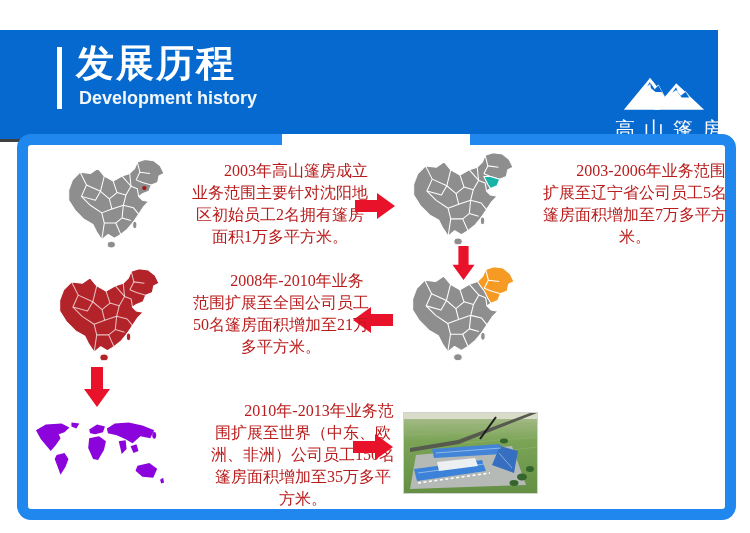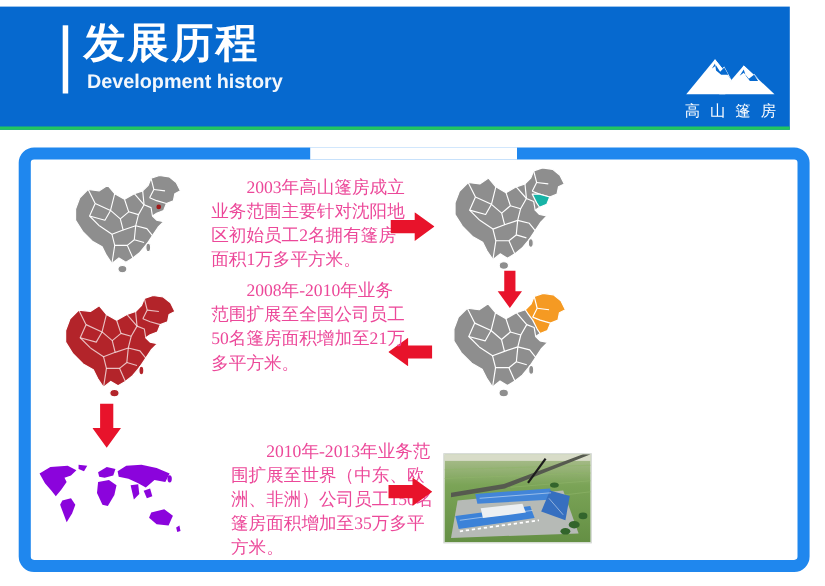--- a/index.html
+++ b/index.html
@@ -1,39 +1,39 @@
 <!DOCTYPE html>
 <html style="--header_blue: #0669cf; --border_blue: #1f87ee; --arrow_red: #e8132b; --map_gray: #8e8e8e; --map_red: #b3242a; --highlight_teal: #17b3a6; --highlight_orange: #f59a23; --world_purple: #8b04dc;"><head>
 <meta charset="utf-8">
 <style>
   html,body{margin:0;padding:0;background:#ffffff;}
   .page{position:relative;width:750px;height:533px;background:#fff;overflow:hidden;
         font-family:"Liberation Sans",sans-serif;}
 
   
-  .header{position:absolute;left:0;top:6px;width:718px;height:109px;
-          background:var(--header_blue,#0669cf);border-bottom:3px solid #22c55e;}
+  .header{position:absolute;left:0;top:30px;width:718px;height:109px;
+          background:var(--header_blue,#0669cf);border-bottom:3px solid #404040;}
   .accent-bar{position:absolute;left:57px;top:17px;width:5px;height:62px;background:#fff;}
   .page-title{position:absolute;left:76px;top:8px;margin:0;color:#fff;font-size:38px;
               font-weight:bold;letter-spacing:2px;font-family:"Liberation Sans",sans-serif;}
   .page-subtitle{position:absolute;left:79px;top:58px;margin:0;color:#fff;font-size:18px;
                  font-weight:bold;opacity:.95;}
   .logo{position:absolute;left:606px;top:38px;width:116px;text-align:center;}
   .logo svg{display:block;margin:0 auto;}
-  .logo-text{color:#fff;font-size:14px;letter-spacing:9px;margin-top:2px;white-space:nowrap;
+  .logo-text{color:#fff;font-size:20px;letter-spacing:9px;margin-top:2px;white-space:nowrap;
              padding-left:9px;}
 
   
   .card{position:absolute;left:17px;top:134px;width:719px;height:386px;box-sizing:border-box;
         border:11px solid var(--border_blue,#1f87ee);border-radius:14px;background:#fff;}
   .border-gap{position:absolute;left:282px;top:134px;width:188px;height:11px;background:#fff;}
 
   
-  .ms-text{position:absolute;margin:0;color:#ec4899;font-size:16px;line-height:22px;
-           text-indent:2em;text-align:left;
+  .ms-text{position:absolute;margin:0;color:#b91c1c;font-size:16px;line-height:22px;
+           text-indent:2em;text-align:center;
            font-family:"Liberation Serif","DejaVu Serif",serif;}
   .map{position:absolute;}
   .arrow{position:absolute;}
   .photo{position:absolute;border:1px solid #cfd4cf;}
 </style>
 </head>
 <body>
 
 <div class="page">
 
@@ -110,20 +110,21 @@
           <path d="M57,4 L59,12 L56,18"></path>
         <path d="M59,12 L67,13"></path>
           <path d="M56,18 L61,20 L68,22"></path>
           <path d="M51,13 L52,23"></path>
       </g>
       <polygon points="56,20 61,20 68,22 66,27 61,29 59,26" fill="var(--highlight_teal,#17b3a6)"></polygon>
       <ellipse cx="36.5" cy="69" rx="3.2" ry="2.6" fill="var(--map_gray,#8e8e8e)"></ellipse>
       <ellipse cx="55" cy="53.5" rx="1.7" ry="3" fill="var(--map_gray,#8e8e8e)"></ellipse>
     </g>
   </svg>
+  <p class="ms-text" style="left:542px;top:160px;width:186px;">2003-2006年业务范围扩展至辽宁省公司员工5名篷房面积增加至7万多平方米。</p>
 
   <svg class="arrow" style="left:450px;top:246px;" width="27" height="34" viewBox="0 0 26 40">
     <polygon points="7,0 19,0 19,22 26,22 13,40 0,22 7,22" fill="var(--arrow_red,#e8132b)"></polygon>
   </svg>
 
   <svg class="map" style="left:397px;top:264px;" width="134" height="100" viewBox="0 0 82 74">
     <g stroke="#fff" stroke-width="0.8" stroke-linejoin="round">
       <path fill="var(--map_gray,#8e8e8e)" d="M3,26 L6,18 L12,12 L20,13 L26,9 L31,15 L38,19 L45,15 L51,13 L55,9 L57,4 L63,2 L70,3 L75,7 L78,13 L74,15 L73,20 L68,22 L66,27 L61,29 L58,31 L61,34 L66,35 L62,39 L58,45 L54,51 L49,57 L44,61 L39,64 L34,61 L29,65 L25,59 L22,53 L15,49 L8,42 L3,34 Z"></path>
       <g fill="none">
         <path d="M12,12 L17,22 L13,31 L20,38"></path>
@@ -174,21 +175,21 @@
         <path d="M52,23 L57,25 L58,31"></path>
           <path d="M57,4 L59,12 L56,18"></path>
         <path d="M59,12 L67,13"></path>
           <path d="M56,18 L61,20 L68,22"></path>
           <path d="M51,13 L52,23"></path>
       </g>
       <ellipse cx="36.5" cy="69" rx="3.2" ry="2.6" fill="var(--map_red,#b3242a)"></ellipse>
       <ellipse cx="55" cy="53.5" rx="1.7" ry="3" fill="var(--map_red,#b3242a)"></ellipse>
     </g>
   </svg>
-  <p class="ms-text" style="left:192px;top:254px;width:178px;">2008年-2010年业务范围扩展至全国公司员工50名篷房面积增加至21万多平方米。</p>
+  <p class="ms-text" style="left:192px;top:270px;width:178px;">2008年-2010年业务范围扩展至全国公司员工50名篷房面积增加至21万多平方米。</p>
 
   <svg class="arrow" style="left:84px;top:366px;" width="26" height="42" viewBox="0 0 26 40">
     <polygon points="7,0 19,0 19,22 26,22 13,40 0,22 7,22" fill="var(--arrow_red,#e8132b)"></polygon>
   </svg>
 
   <svg class="map" style="left:32px;top:420px;" width="138" height="72" viewBox="0 0 140 72">
     <g fill="var(--world_purple,#8b04dc)">
       <path d="M4,10 L14,4 L30,3 L38,7 L33,12 L27,14 L29,18 L24,25 L19,31 L15,26 L9,19 Z"></path>
       <path d="M40,2 L48,3 L45,8 L40,6 Z"></path>
       <path d="M25,35 L33,33 L37,39 L34,47 L29,55 L26,47 L23,39 Z"></path>

